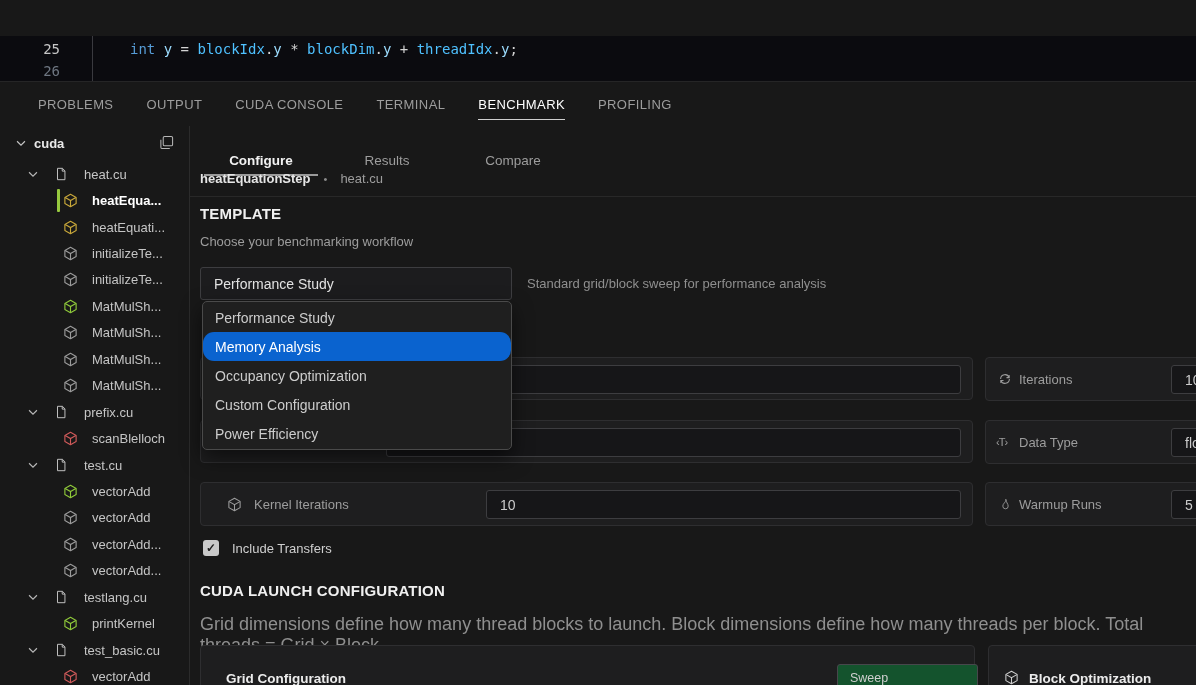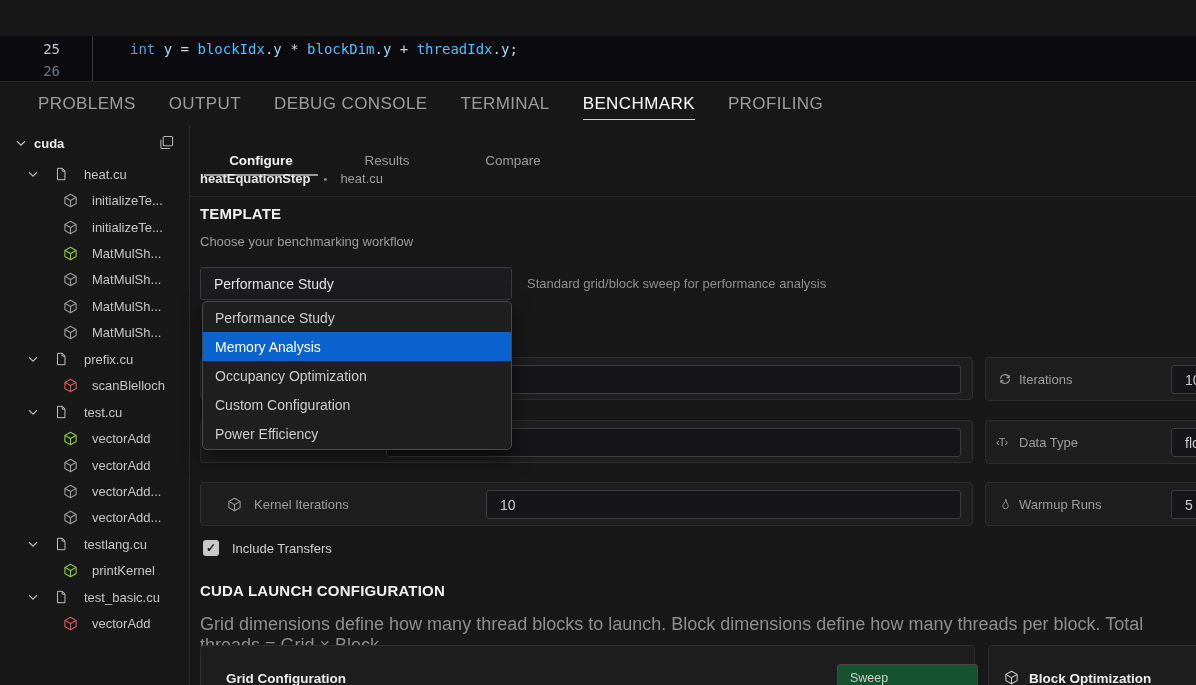--- a/index.html
+++ b/index.html
@@ -10,21 +10,21 @@
 
   
   .editor { left:0; top:0; width:1196px; height:45px; background:#0b0b0f; font-family:"DejaVu Sans Mono", monospace; font-size:14px; }
   .gutter { position:absolute; left:0; top:0; width:91px; height:45px; }
   .gutter .ln { position:absolute; left:0; width:60px; text-align:right; line-height:22px; }
   .gutter-border { position:absolute; left:92px; top:0; width:1px; height:45px; background:#3a3a3f; }
   .code-line { position:absolute; left:130px; top:2px; line-height:22px; white-space:pre; }
 
   
   .panel-tabbar { left:0; top:45px; width:1196px; height:45px; background:#181818; border-top:1px solid #252526; display:flex; align-items:stretch; padding-left:38px; gap:33px; }
-  .ptab { position:relative; display:flex; align-items:center; font-size:17px; letter-spacing:.4px; color:#9d9d9d; cursor:pointer; }
+  .ptab { position:relative; display:flex; align-items:center; font-size:13px; letter-spacing:.4px; color:#9d9d9d; cursor:pointer; }
   .ptab.active { color:#ffffff; }
   .ptab.active::after { content:""; position:absolute; left:0; right:0; bottom:6px; height:1px; background:#cfcfcf; }
 
   
   .sidebar { left:0; top:90px; width:190px; height:595px; background:#181818; border-right:1px solid #2b2b2b; overflow:hidden; }
   .sb-header { position:absolute; left:0; top:2px; width:100%; height:30px; display:flex; align-items:center; }
   .sb-header .chev { margin-left:14px; color:#c5c5c5; display:flex; }
   .sb-header .root { margin-left:6px; font-size:13px; font-weight:bold; color:#e8e8e8; }
   .sb-header .dup { position:absolute; left:159px; top:7px; color:#b8b8b8; display:flex; cursor:pointer; }
   .tree { position:absolute; left:0; top:35px; width:100%; }
@@ -47,21 +47,21 @@
   .bc-sep { font-size:11px; color:#8a8a8a; margin:0 13px; }
   .bc-file { font-size:13px; color:#9d9d9d; }
 
   
   .sec-title { font-size:15px; font-weight:bold; color:#f0f0f0; letter-spacing:.2px; }
   .sec-sub { font-size:13px; color:#9d9d9d; }
   .select-box { left:200px; top:231px; width:312px; height:33px; background:#1c1c1e; border:1px solid #3d3d40; border-radius:3px; display:flex; align-items:center; padding-left:13px; font-size:14px; color:#e2e2e2; cursor:pointer; }
   .select-desc { left:527px; top:240px; font-size:13px; color:#8f8f8f; }
   .dropdown { left:202px; top:265px; width:310px; background:#1f1f1f; border:1px solid #4a4a4a; border-radius:5px; box-shadow:0 8px 20px rgba(0,0,0,.55); z-index:30; overflow:hidden; padding:1px 0; }
   .opt { height:29px; display:flex; align-items:center; padding-left:12px; font-size:14px; color:#cccccc; cursor:pointer; }
-  .opt.hl { color:#ffffff; }
+  .opt.hl { color:#ffffff;border-radius:11px; }
 
   
   .card { background:#1e1e1f; border:1px solid #2e2e30; border-radius:4px; }
   .frow { height:44px; }
   .frow .ficon { position:absolute; top:0; height:100%; display:flex; align-items:center; color:#9d9d9d; }
   .frow .flabel { position:absolute; top:0; height:100%; display:flex; align-items:center; font-size:13px; color:#9d9d9d; }
   .finput { position:absolute; top:7px; height:29px; background:#161618; border:1px solid #3d3d40; border-radius:3px; color:#cccccc; font-size:14px; font-family:"Liberation Sans", sans-serif; padding:0 0 0 13px; outline:none; }
   .typeglyph { font-size:11px; letter-spacing:-1px; }
 
   .checkbox { left:203px; top:504px; width:16px; height:16px; background:#c9c9c9; border-radius:3px; display:flex; align-items:center; justify-content:center; color:#1e1e1e; font-size:12px; font-weight:bold; cursor:pointer; }
@@ -86,21 +86,21 @@
         <div class="ln" style="top: 2px; color: rgb(198, 198, 198);">25</div>
         <div class="ln" style="top: 24px; color: rgb(110, 118, 129);">26</div>
       </div>
     <div class="gutter-border"></div>
     <div class="code-line" id="code-line"><span style="color: rgb(86, 156, 214);">int</span><span style="color: rgb(156, 220, 254);"> y</span><span style="color: rgb(212, 212, 212);"> = </span><span style="color: rgb(79, 193, 255);">blockIdx</span><span style="color: rgb(212, 212, 212);">.</span><span style="color: rgb(156, 220, 254);">y</span><span style="color: rgb(212, 212, 212);"> * </span><span style="color: rgb(79, 193, 255);">blockDim</span><span style="color: rgb(212, 212, 212);">.</span><span style="color: rgb(156, 220, 254);">y</span><span style="color: rgb(212, 212, 212);"> + </span><span style="color: rgb(79, 193, 255);">threadIdx</span><span style="color: rgb(212, 212, 212);">.</span><span style="color: rgb(156, 220, 254);">y</span><span style="color: rgb(212, 212, 212);">;</span></div>
   </div>
 
   <div class="abs panel-tabbar" id="panel-tabs">
       <div class="ptab">PROBLEMS</div>
       <div class="ptab">OUTPUT</div>
-      <div class="ptab">DEBUG CONSOLE</div>
+      <div class="ptab">CUDA CONSOLE</div>
       <div class="ptab">TERMINAL</div>
       <div class="ptab active">BENCHMARK</div>
       <div class="ptab">PROFILING</div>
     </div>
 
   <div class="abs sidebar">
     <div class="sb-header">
       <span class="chev">
           <svg viewBox="0 0 16 16" width="14" height="14">
             <path d="M3.5 6 8 10.5 12.5 6" fill="none" stroke="currentColor" stroke-width="1.3"></path>
@@ -122,20 +122,39 @@
             </svg>
           </span>
           <span class="ticon">
             <svg viewBox="0 0 16 16" width="14" height="14">
               <path d="M4 1.5h5.6L12.5 4.4V14.5H4Z" fill="none" stroke="currentColor" stroke-width="1.1" stroke-linejoin="round"></path>
               <path d="M9.4 1.7v3h3" fill="none" stroke="currentColor" stroke-width="1.1"></path>
             </svg>
           </span>
           <span class="tlabel">heat.cu</span>
         </div>
+        <div class="trow kernel selected">
+          <span class="selbar"></span>
+          <span class="ticon" style="color:#C9A83A">
+            <svg viewBox="0 0 16 16" width="15" height="15">
+              <path d="M8 1.3 14 4.7v6.6L8 14.7 2 11.3V4.7Z" fill="none" stroke="currentColor" stroke-width="1.2" stroke-linejoin="round"></path>
+              <path d="M2.3 4.9 8 8.1l5.7-3.2M8 8.1v6.4" fill="none" stroke="currentColor" stroke-width="1.2"></path>
+            </svg>
+          </span>
+          <span class="tlabel">heatEqua...</span>
+        </div>
+        <div class="trow kernel">
+          <span class="ticon" style="color:#C9A83A">
+            <svg viewBox="0 0 16 16" width="15" height="15">
+              <path d="M8 1.3 14 4.7v6.6L8 14.7 2 11.3V4.7Z" fill="none" stroke="currentColor" stroke-width="1.2" stroke-linejoin="round"></path>
+              <path d="M2.3 4.9 8 8.1l5.7-3.2M8 8.1v6.4" fill="none" stroke="currentColor" stroke-width="1.2"></path>
+            </svg>
+          </span>
+          <span class="tlabel">heatEquati...</span>
+        </div>
         <div class="trow kernel">
           <span class="ticon" style="color:#9B9B9B">
             <svg viewBox="0 0 16 16" width="15" height="15">
               <path d="M8 1.3 14 4.7v6.6L8 14.7 2 11.3V4.7Z" fill="none" stroke="currentColor" stroke-width="1.2" stroke-linejoin="round"></path>
               <path d="M2.3 4.9 8 8.1l5.7-3.2M8 8.1v6.4" fill="none" stroke="currentColor" stroke-width="1.2"></path>
             </svg>
           </span>
           <span class="tlabel">initializeTe...</span>
         </div>
         <div class="trow kernel">

